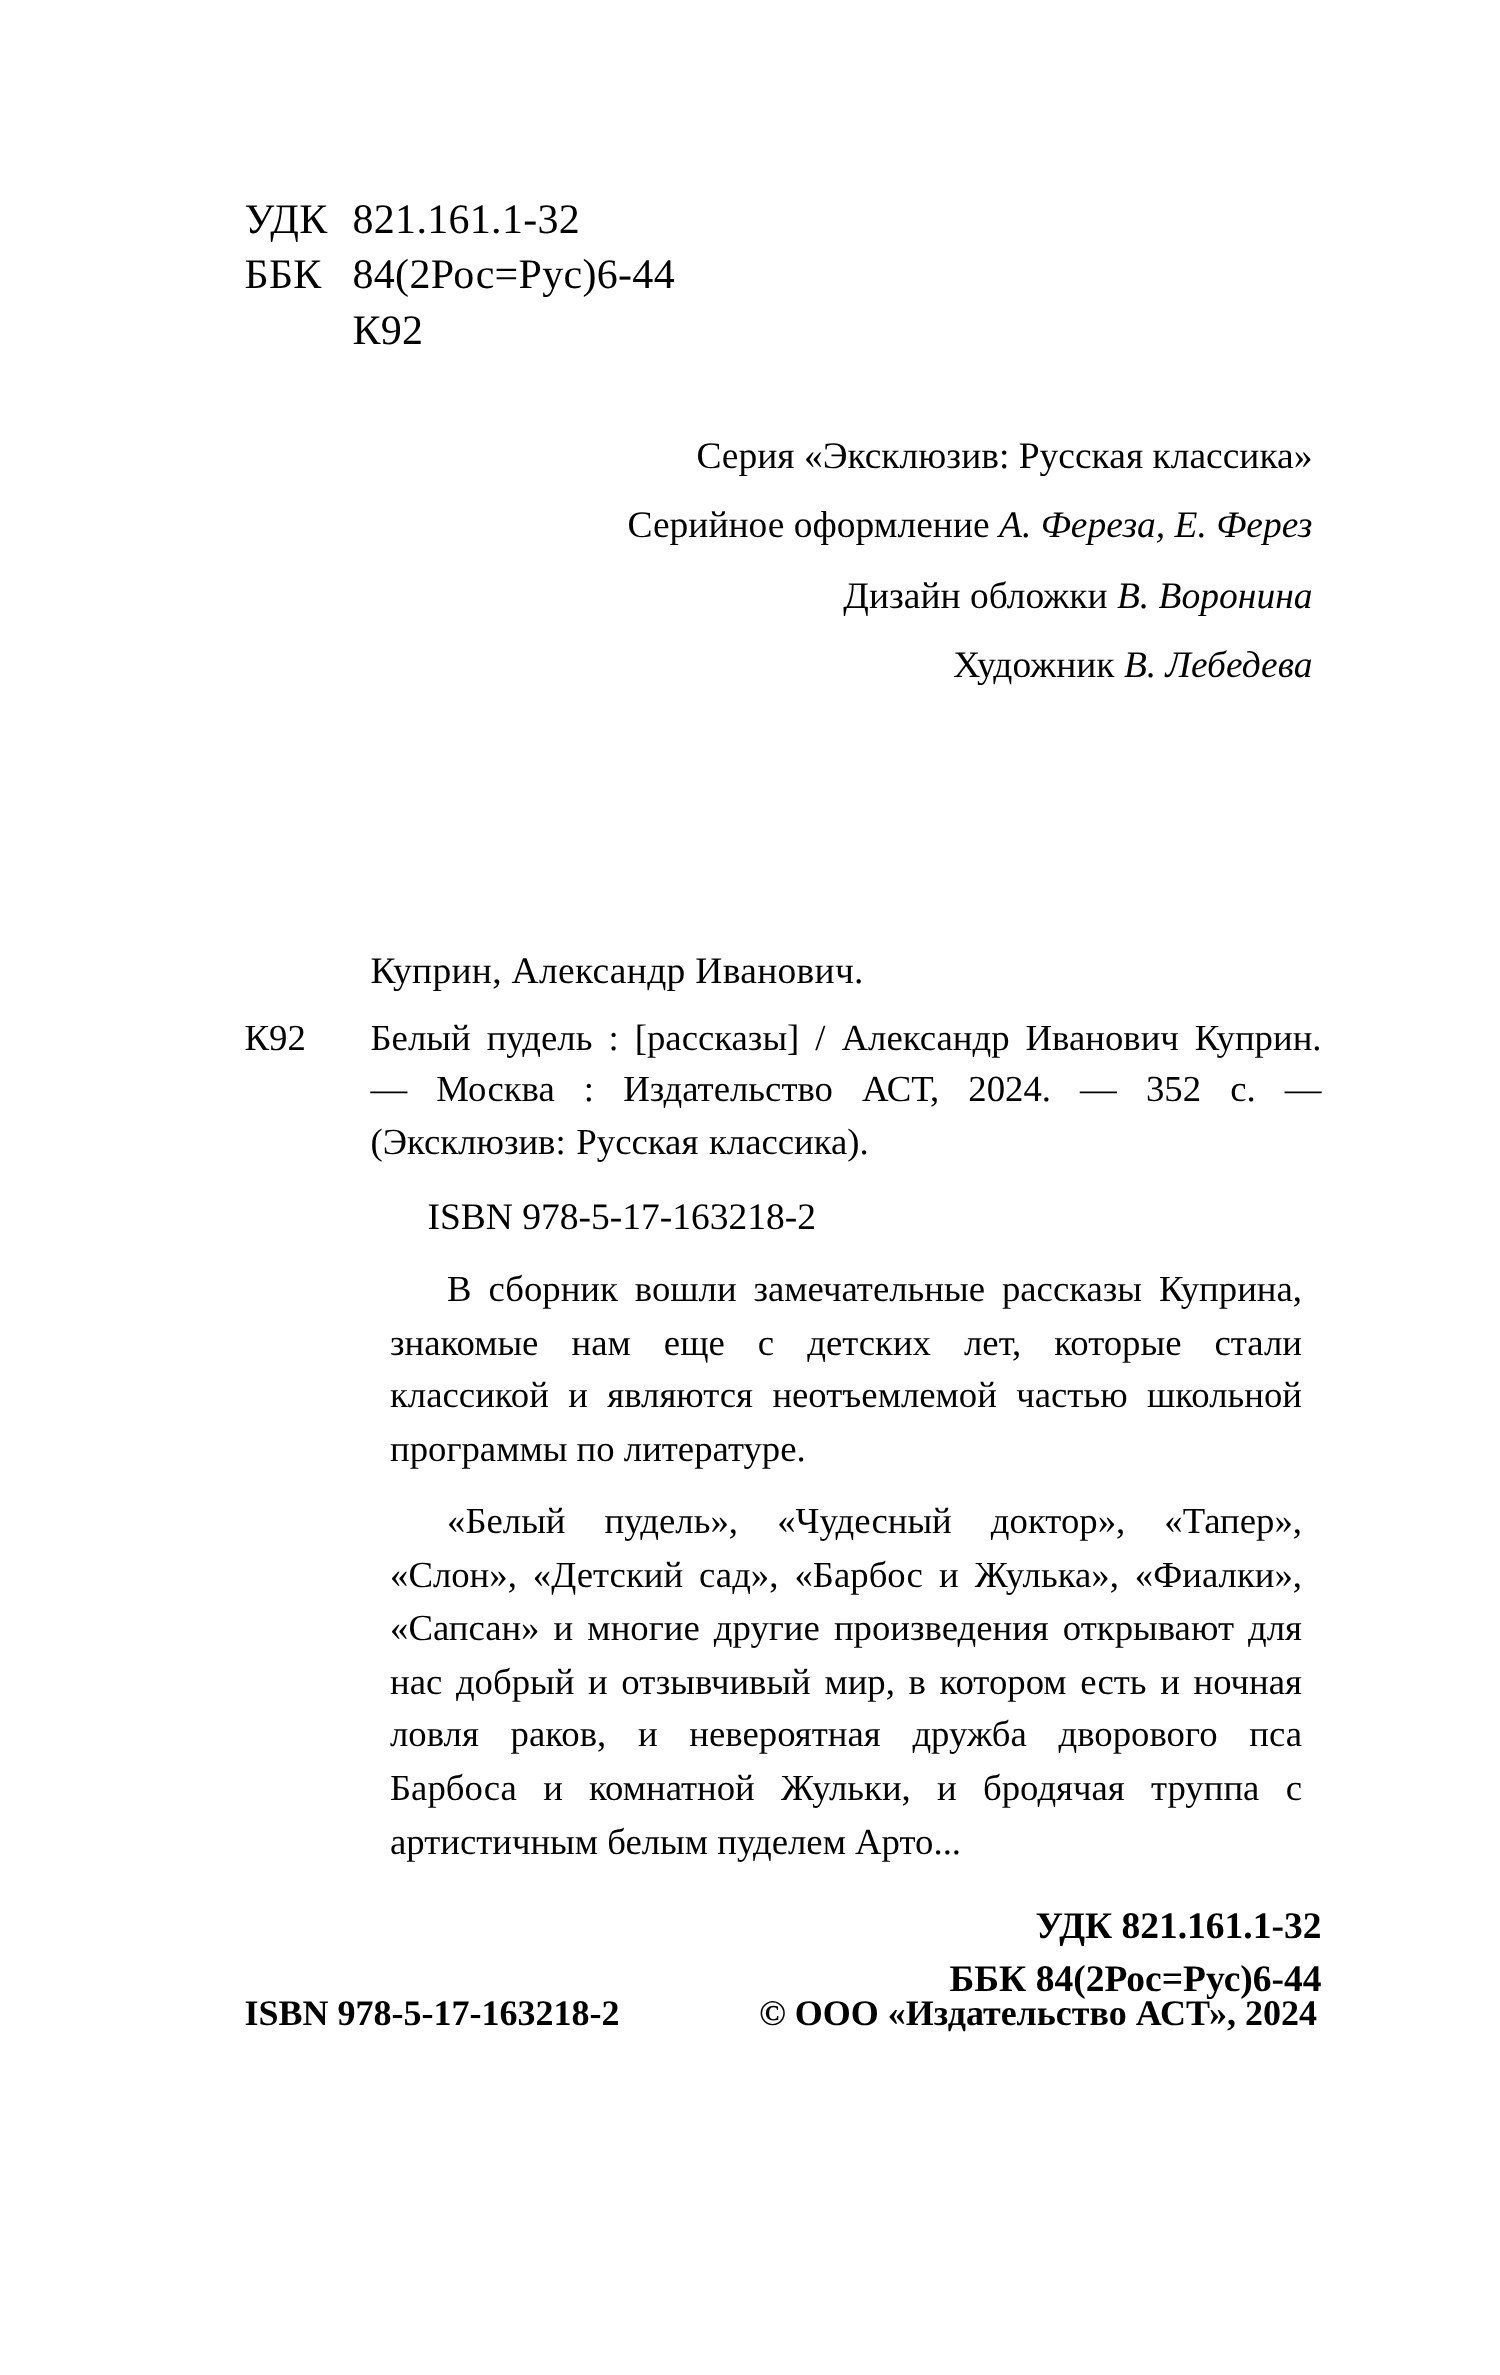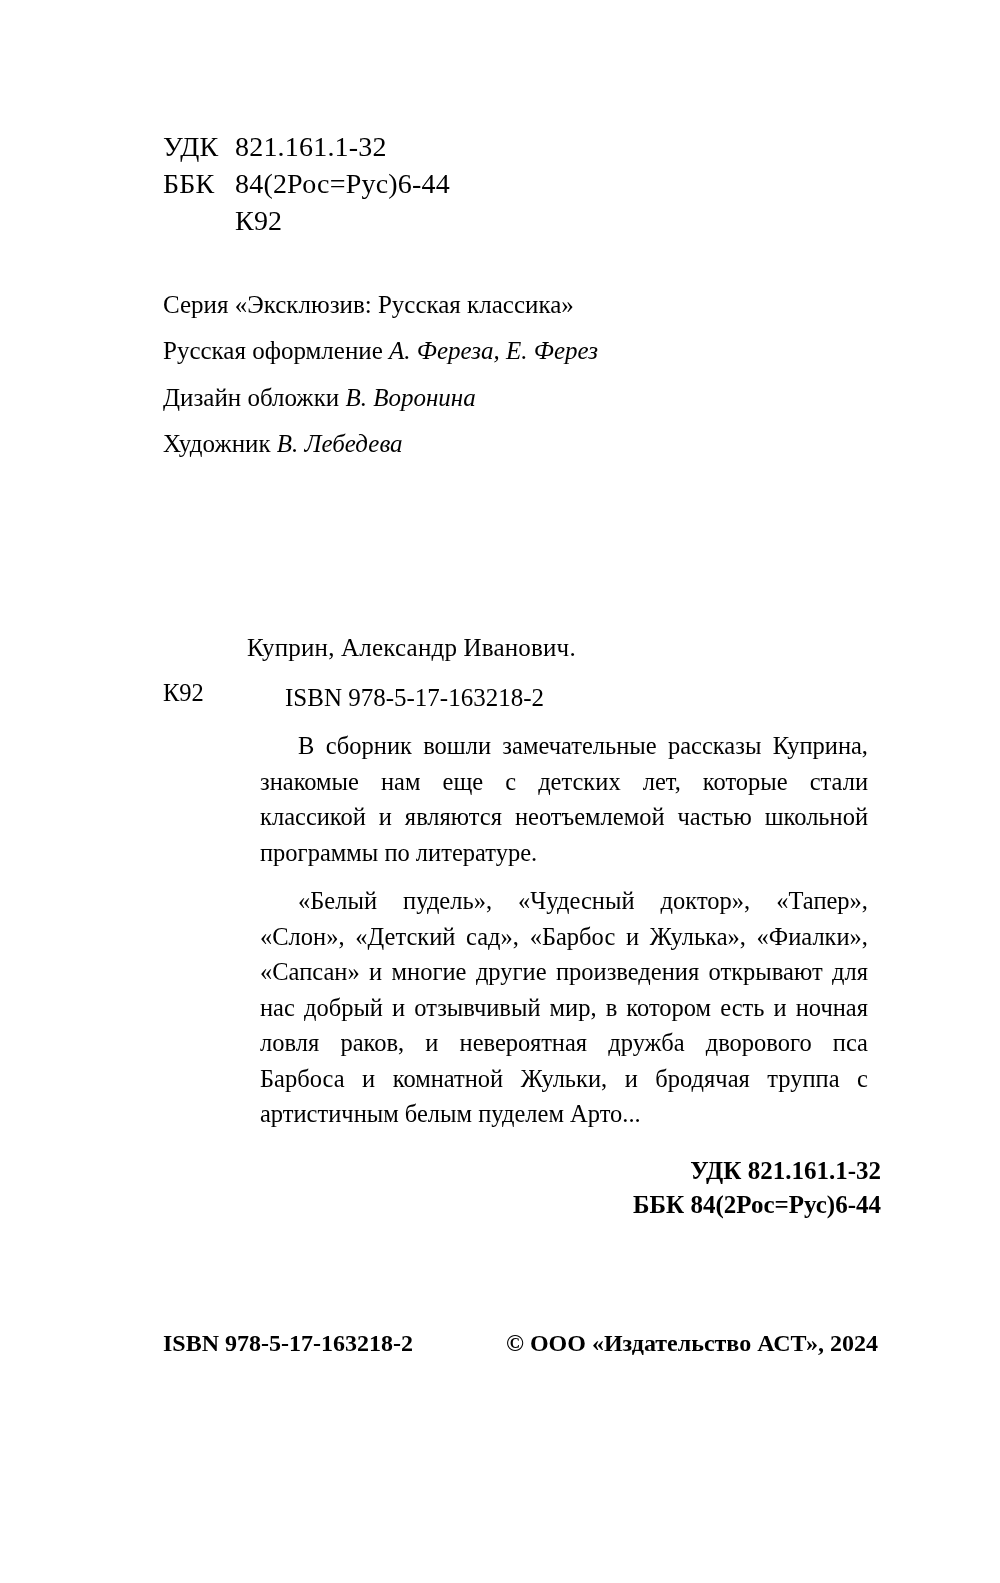--- a/index.html
+++ b/index.html
@@ -41,21 +41,21 @@
   .class-code {
     margin-left: 72px;
   }
 
   
   .credits {
     position: absolute;
     left: 163px;
     top: 282px;
     width: 712px;
-    text-align: left;
+    text-align: right;
     font-size: 25px;
     line-height: 1.85;
   }
   .credits .it {
     font-style: italic;
   }
 
   
   .cip {
     position: absolute;
@@ -136,34 +136,35 @@
 
   <div class="class-block">
     <div class="class-row"><span class="label">УДК</span><span>821.161.1-32</span></div>
     <div class="class-row"><span class="label">ББК</span><span>84(2Рос=Рус)6-44</span></div>
     <div class="class-row class-code">К92</div>
   </div>
 
   <div class="credits">
     <div>Серия «Эксклюзив: Русская классика»</div>
     <div>
-      <span>Русская оформление </span><span class="it">А. Фереза, Е. Ферез</span>
+      <span>Серийное оформление </span><span class="it">А. Фереза, Е. Ферез</span>
     </div>
     <div>
       <span>Дизайн обложки </span><span class="it">В. Воронина</span>
     </div>
     <div>
       <span>Художник </span><span class="it">В. Лебедева</span>
     </div>
   </div>
 
   <div class="cip">
     <div class="cip-author">Куприн, Александр Иванович.</div>
     <div class="cip-body">
       <div class="cip-sigil">К92</div>
+      <div class="cip-desc">Белый пудель : [рассказы] / Александр Иванович Куприн. — Москва : Издательство АСТ, 2024. — 352 с. — (Эксклюзив: Русская классика).</div>
     </div>
     <div class="cip-isbn">ISBN 978-5-17-163218-2</div>
     <div class="annot">
       <p>В сборник вошли замечательные рассказы Куприна, знакомые нам еще с детских лет, которые стали классикой и являются неотъемлемой частью школьной программы по литературе.</p>
       <p>«Белый пудель», «Чудесный доктор», «Тапер», «Слон», «Детский сад», «Барбос и Жулька», «Фиалки», «Сапсан» и многие другие произведения открывают для нас добрый и отзывчивый мир, в котором есть и ночная ловля раков, и невероятная дружба дворового пса Барбоса и комнатной Жульки, и бродячая труппа с артистичным белым пуделем Арто...</p>
     </div>
     <div class="udk-bottom">
       <div>УДК 821.161.1-32</div>
       <div>ББК 84(2Рос=Рус)6-44</div>
     </div>

